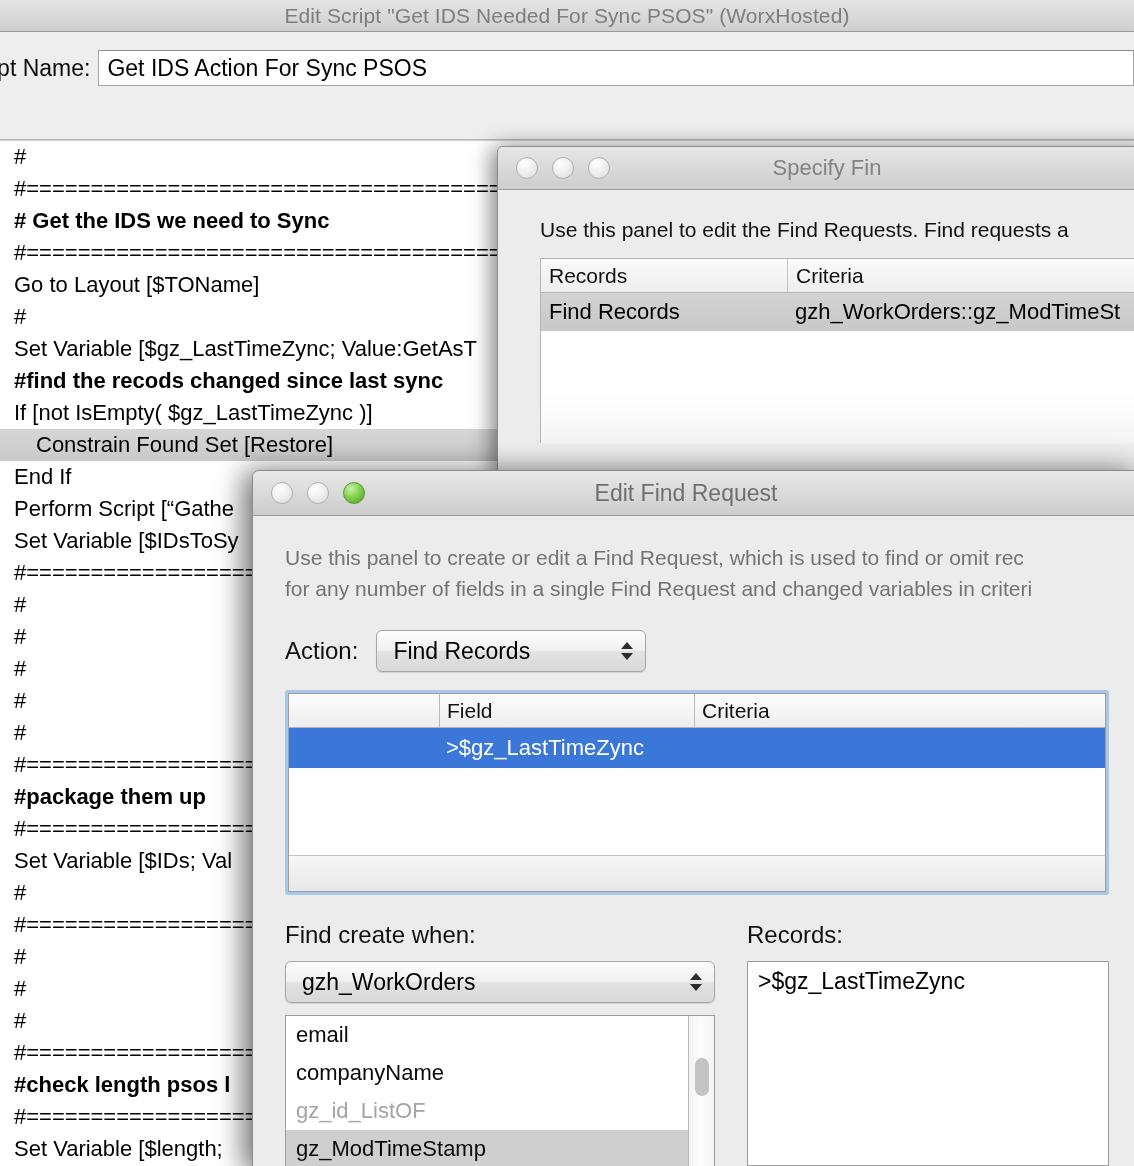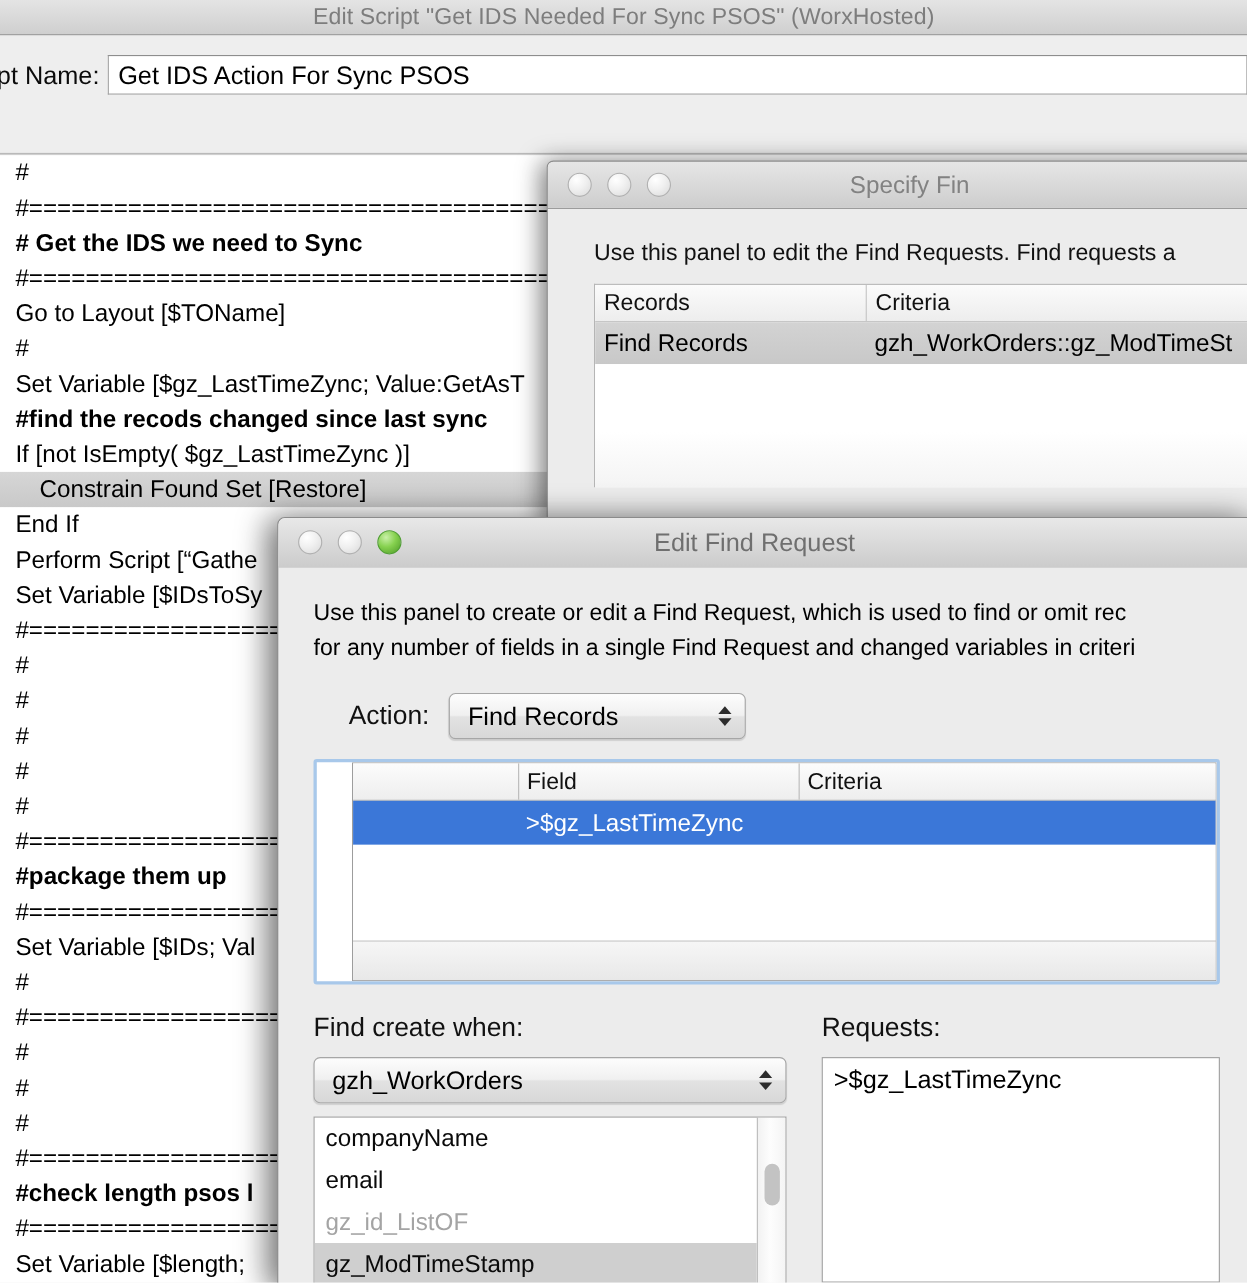--- a/index.html
+++ b/index.html
@@ -241,33 +241,33 @@
     left: 0; width: 866px;
     text-align: center;
     font-size: 23px;
     color: #6f6f6f;
     white-space: nowrap;
   }
 
   .efr-body { padding: 26px 32px 0 32px; }
   .efr-desc {
     font-size: 21px;
-    color: #000000;
+    color: #737373;
     line-height: 31px;
     white-space: nowrap;
     overflow: hidden;
   }
 
   .efr-actionrow {
     display: flex;
     align-items: center;
     margin-top: 26px;
     gap: 18px;
   }
-  .efr-actionlabel { font-size: 24px; color: #111; margin-left: 32px; }
+  .efr-actionlabel { font-size: 24px; color: #111; }
 
   .popup {
     position: relative;
     height: 42px;
     background: linear-gradient(to bottom, #fdfdfd 0%, #f0f0f0 48%, #e2e2e2 52%, #d8d8d8 100%);
     border: 1px solid #a6a6a6;
     border-radius: 6px;
     box-shadow: 0 1px 1px rgba(0,0,0,0.12);
     display: flex;
     align-items: center;
@@ -301,21 +301,20 @@
     background: #fff;
     height: 205px;
     overflow: hidden;
   }
   .efr-table {
     border: 1px solid #9d9d9d;
     height: 100%;
     background: #fff;
     display: flex;
     flex-direction: column;
-    margin-left: 32px;
   }
   .efr-thead {
     display: flex;
     height: 34px;
     align-items: center;
     background: linear-gradient(to bottom, #fcfcfc 0%, #eeeeee 100%);
     border-bottom: 1px solid #b4b4b4;
     font-size: 21px;
     color: #111;
   }
@@ -531,31 +530,31 @@
           <div class="efr-collabel">Find create when:</div>
           <div class="popup">
             <span>gzh_WorkOrders</span>
             <span class="arrows">
                 <i class="up"></i>
                 <i class="down"></i>
               </span>
           </div>
           <div class="field-list">
             <div class="field-list-items" id="field-items">
+                <div class="fl-item">email</div>
                 <div class="fl-item">companyName</div>
-                <div class="fl-item">email</div>
                 <div class="fl-item dim">gz_id_ListOF</div>
                 <div class="fl-item sel">gz_ModTimeStamp</div>
               </div>
             <div class="fl-scrollbar">
               <div class="fl-thumb"></div>
             </div>
           </div>
         </div>
         <div class="efr-colright">
-          <div class="efr-collabel">Requests:</div>
+          <div class="efr-collabel">Records:</div>
           <div class="criteria-box">&gt;$gz_LastTimeZync</div>
         </div>
       </div>
     </div>
   </div>
 
 </div>
 
 </body></html>

